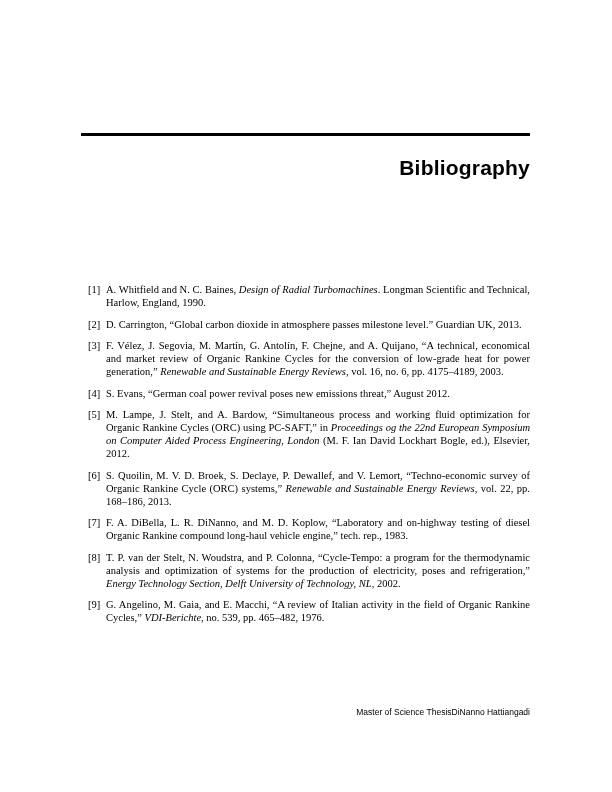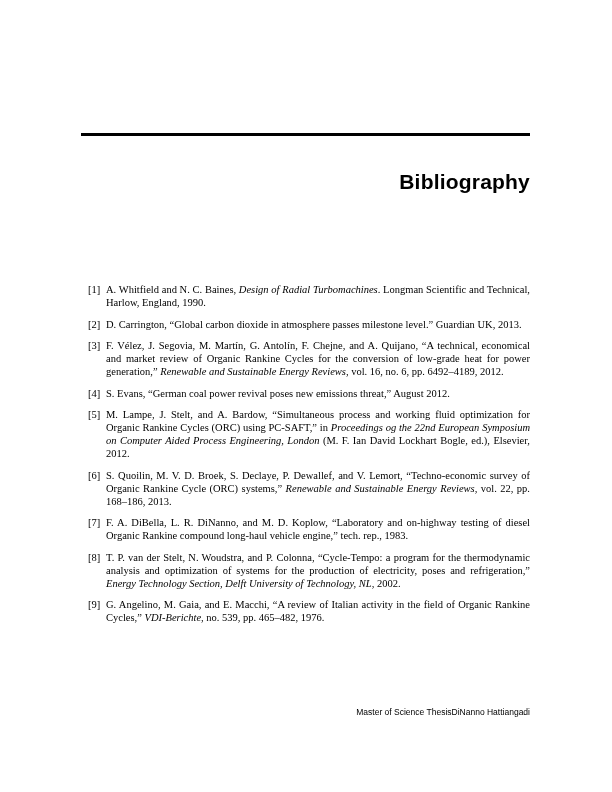--- a/index.html
+++ b/index.html
@@ -20,21 +20,21 @@
     position: absolute;
     left: 81px;
     right: 82px;
     top: 133px;
     height: 2.6px;
     background: #000000;
   }
   .chapter-title {
     position: absolute;
     right: 82px;
-    top: 156px;
+    top: 142px;
     font-family: "Liberation Sans", sans-serif;
     font-weight: bold;
     font-size: 21px;
     line-height: 24px;
     text-align: right;
     letter-spacing: 0.2px;
   }
   .refs {
     position: absolute;
     left: 88px;
@@ -84,21 +84,21 @@
       <div class="ref">
         <span class="ref-label">[1]</span>
         <div class="ref-body"><span>A. Whitfield and N. C. Baines, </span><em>Design of Radial Turbomachines</em><span>. Longman Scientific and Technical, Harlow, England, 1990.</span></div>
       </div>
       <div class="ref">
         <span class="ref-label">[2]</span>
         <div class="ref-body"><span>D. Carrington, “Global carbon dioxide in atmosphere passes milestone level.” Guardian UK, 2013.</span></div>
       </div>
       <div class="ref">
         <span class="ref-label">[3]</span>
-        <div class="ref-body"><span>F. Vélez, J. Segovia, M. Martín, G. Antolín, F. Chejne, and A. Quijano, “A technical, economical and market review of Organic Rankine Cycles for the conversion of low-grade heat for power generation,” </span><em>Renewable and Sustainable Energy Reviews</em><span>, vol. 16, no. 6, pp. 6492–4189, 2012.</span></div>
+        <div class="ref-body"><span>F. Vélez, J. Segovia, M. Martín, G. Antolín, F. Chejne, and A. Quijano, “A technical, economical and market review of Organic Rankine Cycles for the conversion of low-grade heat for power generation,” </span><em>Renewable and Sustainable Energy Reviews</em><span>, vol. 16, no. 6, pp. 4175–4189, 2003.</span></div>
       </div>
       <div class="ref">
         <span class="ref-label">[4]</span>
         <div class="ref-body"><span>S. Evans, “German coal power revival poses new emissions threat,” August 2012.</span></div>
       </div>
       <div class="ref">
         <span class="ref-label">[5]</span>
         <div class="ref-body"><span>M. Lampe, J. Stelt, and A. Bardow, “Simultaneous process and working fluid optimization for Organic Rankine Cycles (ORC) using PC-SAFT,” in </span><em>Proceedings og the 22nd European Symposium on Computer Aided Process Engineering, London</em><span> (M. F. Ian David Lockhart Bogle, ed.), Elsevier, 2012.</span></div>
       </div>
       <div class="ref">

